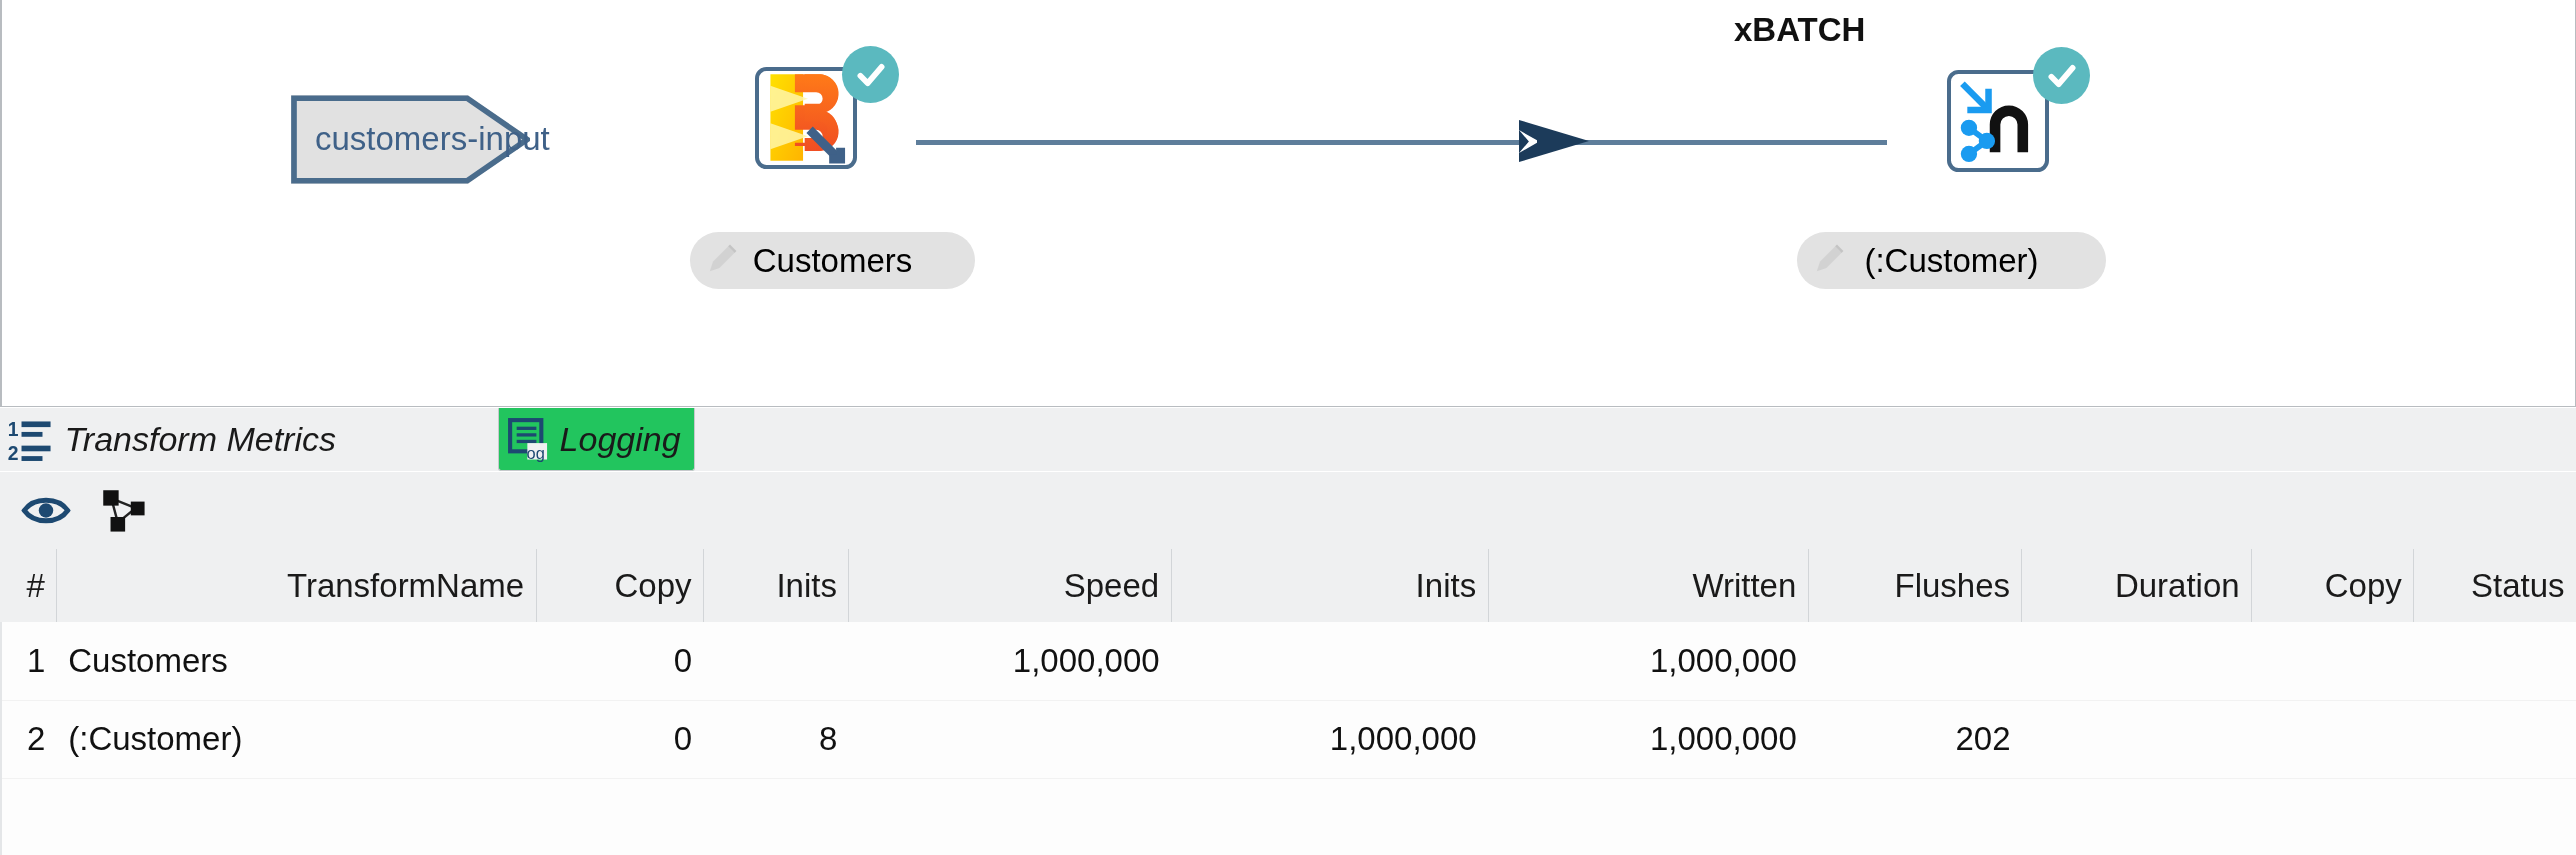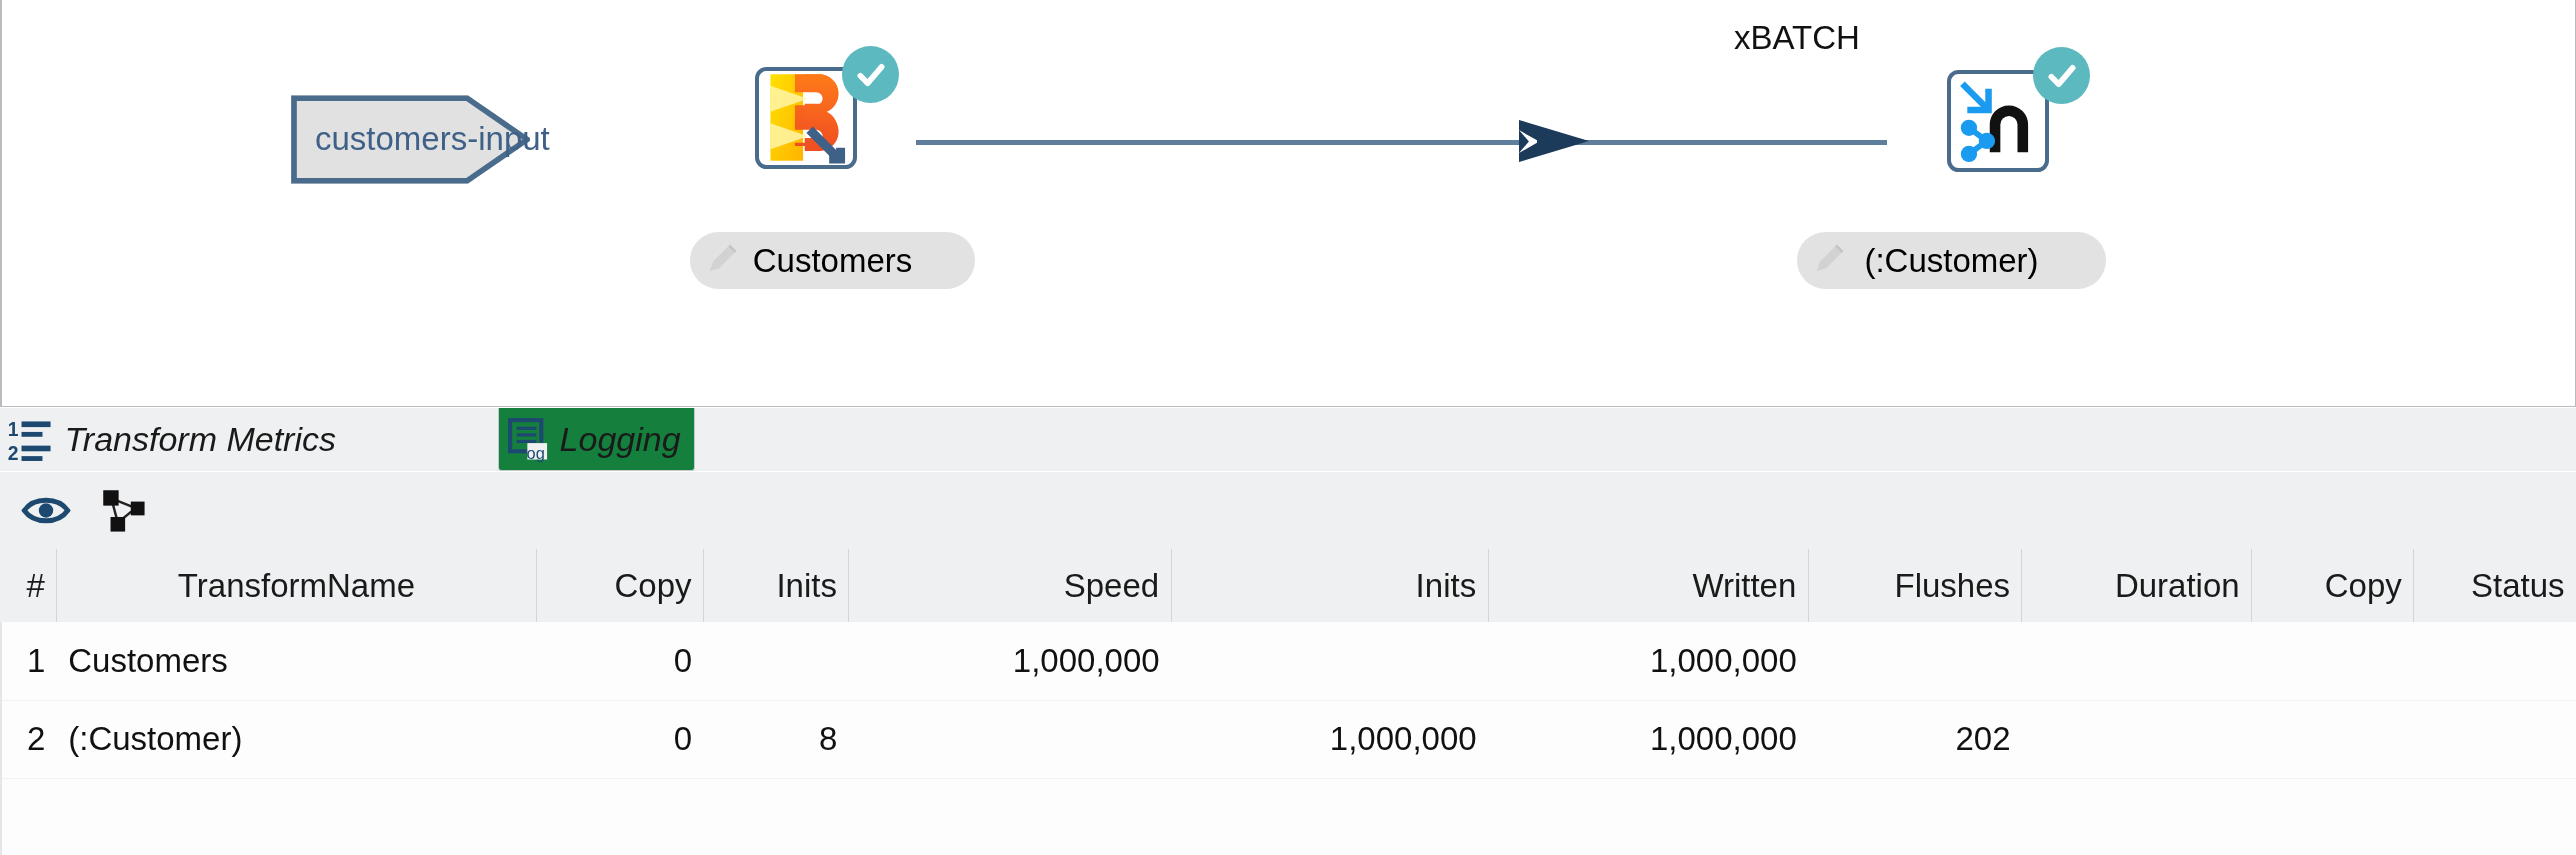--- a/index.html
+++ b/index.html
@@ -125,24 +125,25 @@
     justify-content: center;
   }
   .check-badge svg { display: block; }
   .badge-beam { left: 842px; top: 46px; }
   .badge-neo4j { left: 2033px; top: 47px; }
 
   
   .xbatch-label {
     position: absolute;
     left: 1734px;
-    top: 19px;
+    top: 11px;
     font-size: 33px;
     color: #111111;
     white-space: nowrap;
+    font-weight: bold;
   }
 
   
   .pill {
     position: absolute;
     height: 57px;
     border-radius: 28.5px;
     background: #e2e2e2;
     display: flex;
     align-items: center;
@@ -188,21 +189,21 @@
     padding: 0 13px 0 6.5px;
     box-sizing: border-box;
     cursor: default;
   }
   .tab-metrics {
     left: 0;
     background: #eff0f1;
   }
   .tab-logging {
     left: 498px;
-    background: #15803d;
+    background: #22c55e;
     border-left: 1.6px solid #c6c9cc;
     border-right: 1.6px solid #c6c9cc;
     border-bottom: 1.6px solid #c6c9cc;
     border-bottom-left-radius: 3.3px;
     border-bottom-right-radius: 3.3px;
   }
   .tab-label {
     font-size: 34px;
     color: #1a1a1a;
     white-space: nowrap;
@@ -254,21 +255,21 @@
     font-weight: normal;
     height: 73px;
     border-right: 1.6px solid #d2d5d8;
     padding: 0 11.4px;
     box-sizing: border-box;
     white-space: nowrap;
     text-align: right;
     vertical-align: middle;
   }
   thead th:last-child { border-right: none; }
-  thead th.left { text-align: center; }
+  thead th.left { text-align: right; }
   tbody td {
     height: 78px;
     padding: 0 11.4px;
     box-sizing: border-box;
     color: #111111;
     background: #fdfdfd;
     text-align: right;
     white-space: nowrap;
     vertical-align: middle;
     border: none;

